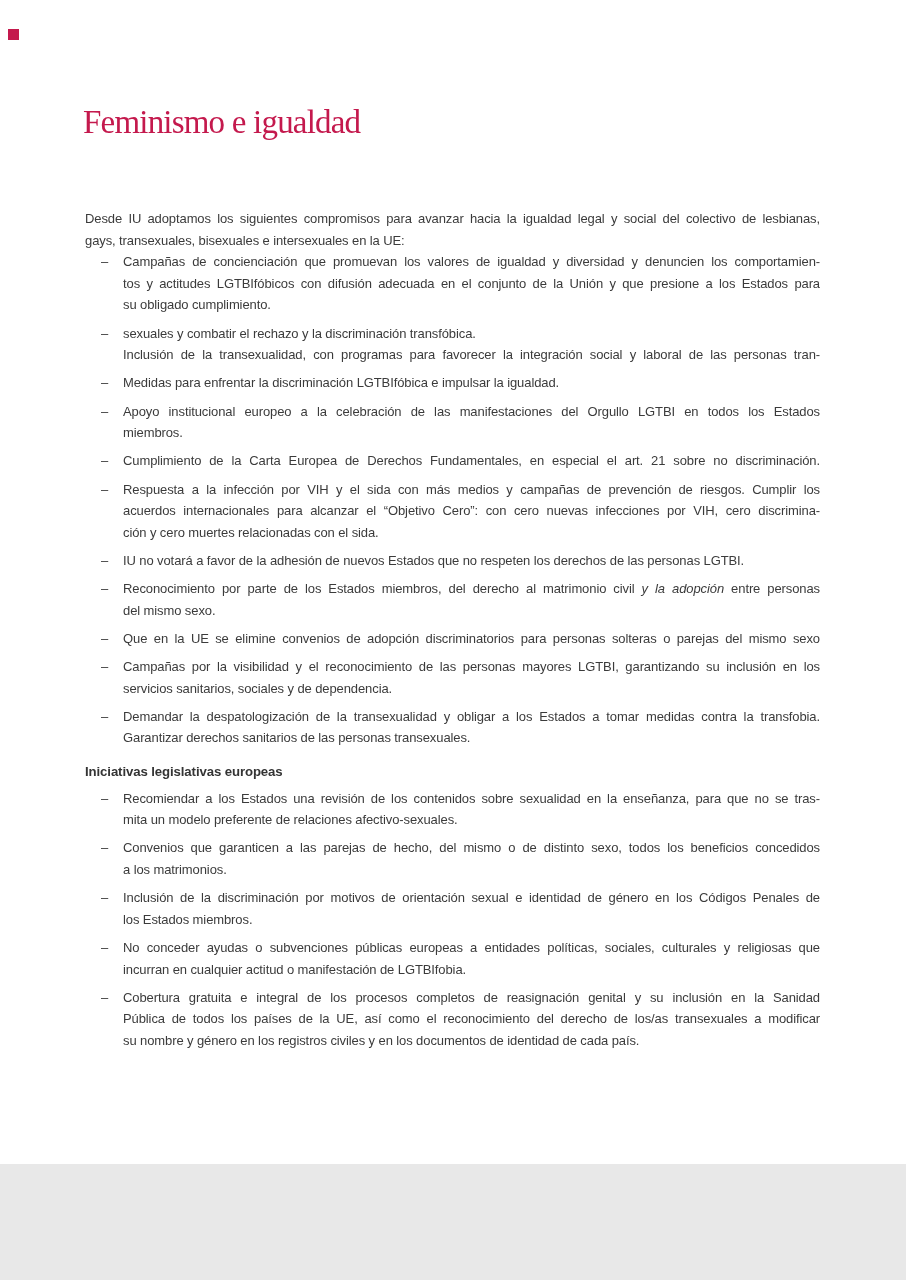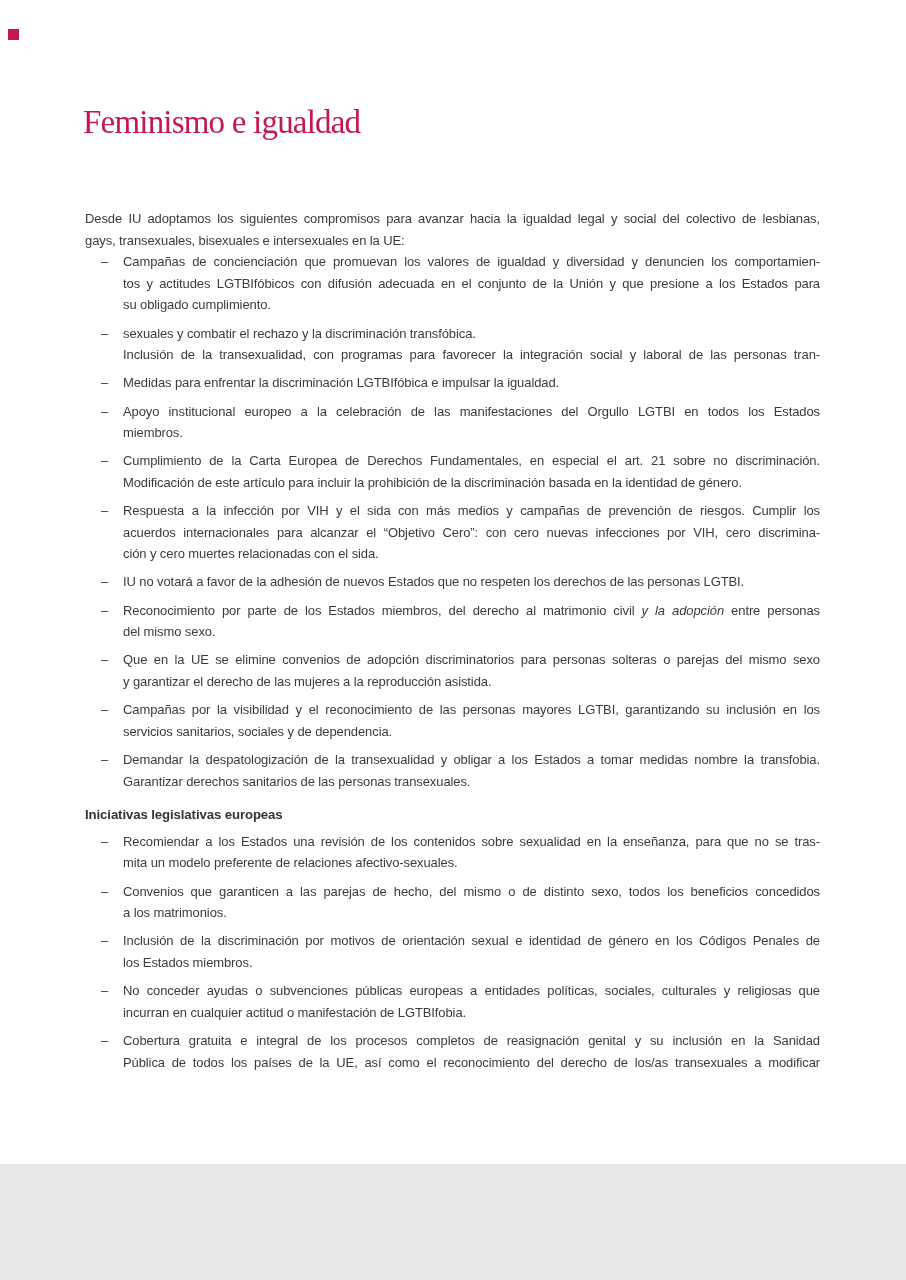--- a/index.html
+++ b/index.html
@@ -118,21 +118,20 @@
               <div class="marker">–</div>
               <div class="item-text">
                 <div class="line"><span>Apoyo institucional europeo a la celebración de las manifestaciones del Orgullo LGTBI en todos los Estados</span></div>
                 <div class="line last"><span>miembros.</span></div>
               </div>
             </div>
             <div class="item">
               <div class="marker">–</div>
               <div class="item-text">
                 <div class="line"><span>Cumplimiento de la Carta Europea de Derechos Fundamentales, en especial el art. 21 sobre no discriminación.</span></div>
-                <div class="line last"><span>Modificación de este artículo para incluir la prohibición de la discriminación basada en la identidad de género.</span></div>
               </div>
             </div>
             <div class="item">
               <div class="marker">–</div>
               <div class="item-text">
                 <div class="line"><span>Respuesta a la infección por VIH y el sida con más medios y campañas de prevención de riesgos. Cumplir los</span></div>
                 <div class="line"><span>acuerdos internacionales para alcanzar el “Objetivo Cero”: con cero nuevas infecciones por VIH, cero discrimina-</span></div>
                 <div class="line last"><span>ción y cero muertes relacionadas con el sida.</span></div>
               </div>
             </div>
@@ -146,34 +145,33 @@
               <div class="marker">–</div>
               <div class="item-text">
                 <div class="line"><span>Reconocimiento por parte de los Estados miembros, del derecho al matrimonio civil </span><em>y la adopción</em><span> entre personas</span></div>
                 <div class="line last"><span>del mismo sexo.</span></div>
               </div>
             </div>
             <div class="item">
               <div class="marker">–</div>
               <div class="item-text">
                 <div class="line"><span>Que en la UE se elimine convenios de adopción discriminatorios para personas solteras o parejas del mismo sexo</span></div>
-                <div class="line last"><span>y garantizar el derecho de las mujeres a la reproducción asistida.</span></div>
               </div>
             </div>
             <div class="item">
               <div class="marker">–</div>
               <div class="item-text">
                 <div class="line"><span>Campañas por la visibilidad y el reconocimiento de las personas mayores LGTBI, garantizando su inclusión en los</span></div>
                 <div class="line last"><span>servicios sanitarios, sociales y de dependencia.</span></div>
               </div>
             </div>
             <div class="item">
               <div class="marker">–</div>
               <div class="item-text">
-                <div class="line"><span>Demandar la despatologización de la transexualidad y obligar a los Estados a tomar medidas nombre la transfobia.</span></div>
+                <div class="line"><span>Demandar la despatologización de la transexualidad y obligar a los Estados a tomar medidas contra la transfobia.</span></div>
                 <div class="line last"><span>Garantizar derechos sanitarios de las personas transexuales.</span></div>
               </div>
             </div>
           </div>
         </div>
         <div class="section">
           <h2 class="section-heading">Iniciativas legislativas europeas</h2>
           <div class="bullet-list">
             <div class="item">
               <div class="marker">–</div>
@@ -201,20 +199,21 @@
               <div class="item-text">
                 <div class="line"><span>No conceder ayudas o subvenciones públicas europeas a entidades políticas, sociales, culturales y religiosas que</span></div>
                 <div class="line last"><span>incurran en cualquier actitud o manifestación de LGTBIfobia.</span></div>
               </div>
             </div>
             <div class="item">
               <div class="marker">–</div>
               <div class="item-text">
                 <div class="line"><span>Cobertura gratuita e integral de los procesos completos de reasignación genital y su inclusión en la Sanidad</span></div>
                 <div class="line"><span>Pública de todos los países de la UE, así como el reconocimiento del derecho de los/as transexuales a modificar</span></div>
+                <div class="line last"><span>su nombre y género en los registros civiles y en los documentos de identidad de cada país.</span></div>
               </div>
             </div>
           </div>
         </div>
       </div>
   </div>
 
   <div class="footer">
     <span class="page-num">66</span><span class="sep">|</span><span class="prog">PROGRAMA PARA LAS</span><span class="hl" style="color: rgb(229, 39, 66);">ELECCIONES EUROPEAS 2014</span>
   </div>

